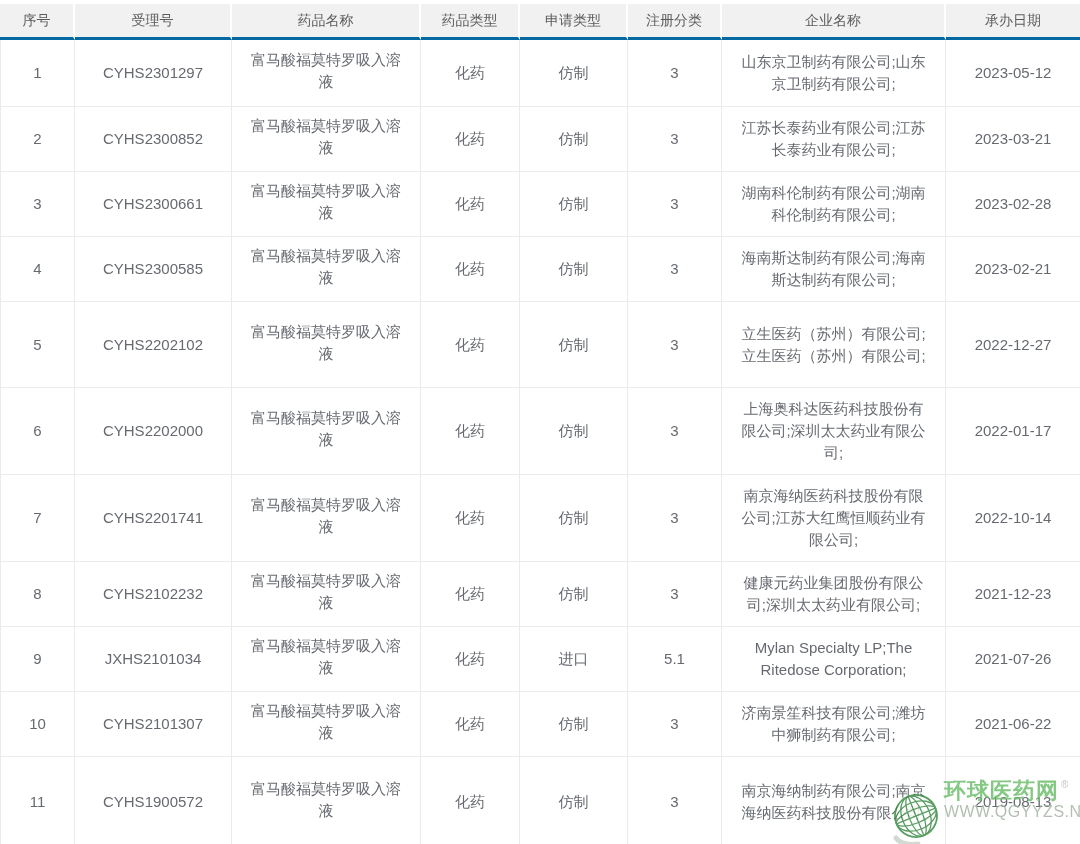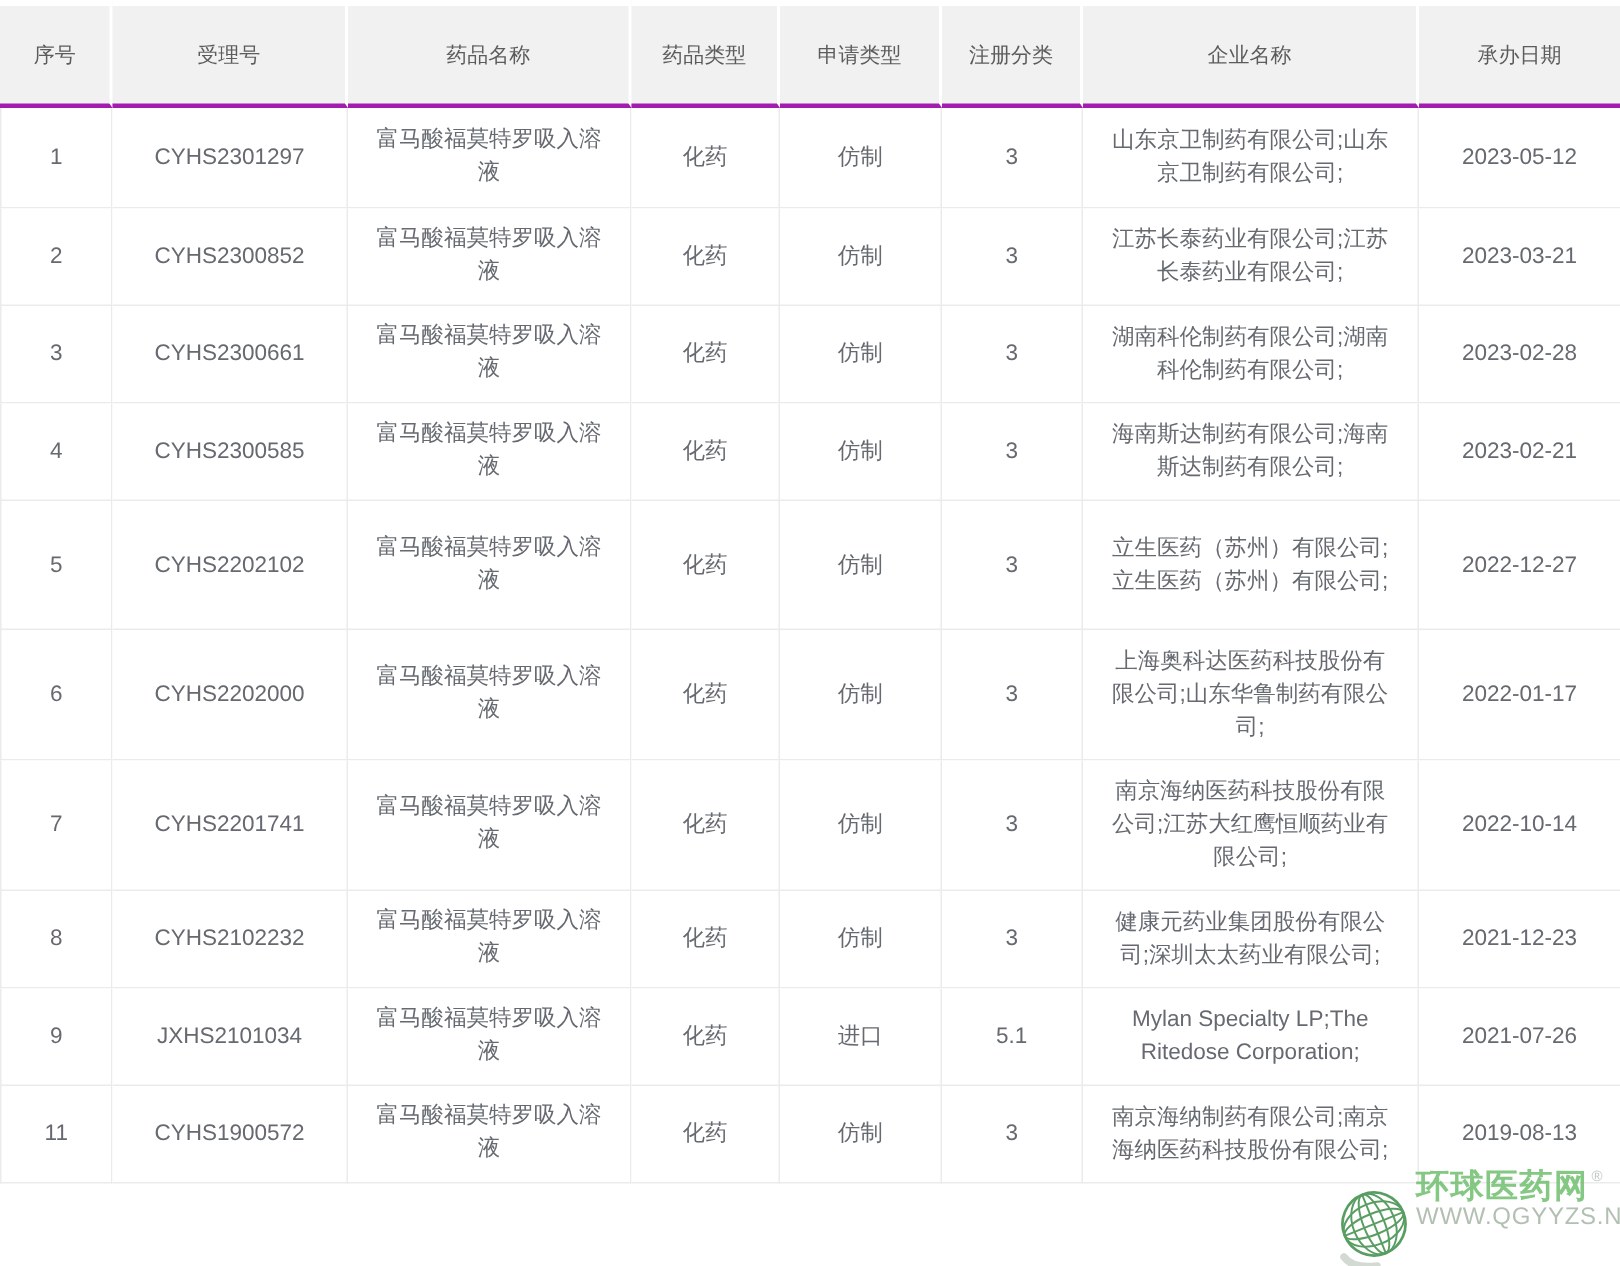--- a/index.html
+++ b/index.html
@@ -22,23 +22,23 @@
   col.c-reg{width:94px}
   col.c-comp{width:224px}
   col.c-date{width:134px}
 
   thead th{
     background:#f1f1f2;
     height:33px;
     font-size:14px;font-weight:400;color:#5c5c5c;
     text-align:center;vertical-align:middle;
     border-top:4px solid #ffffff;
-    border-bottom:3px solid #a21caf;
+    border-bottom:3px solid #0369a1;
     border-right:2px solid #ffffff;
-    padding:16px 4px;
+    padding:0 4px;
   }
   thead th:last-child{border-right:none;margin-left:39px;}
 
   tbody td{
     font-size:15px;color:#666a70;
     text-align:center;vertical-align:middle;
     line-height:22px;
     border-right:1px solid #ebebeb;
     border-bottom:1px solid #ebebeb;
     padding:10px 6px;
@@ -167,21 +167,21 @@
     <td class="cell-date">2022-12-27</td>
   </tr>
 
   <tr>
     <td class="cell-no">6</td>
     <td class="cell-acc">CYHS2202000</td>
     <td class="cell-drug">富马酸福莫特罗吸入溶液</td>
     <td class="cell-type">化药</td>
     <td class="cell-app">仿制</td>
     <td class="cell-reg">3</td>
-    <td class="cell-comp">上海奥科达医药科技股份有限公司;山东华鲁制药有限公司;</td>
+    <td class="cell-comp">上海奥科达医药科技股份有限公司;深圳太太药业有限公司;</td>
     <td class="cell-date">2022-01-17</td>
   </tr>
 
   <tr>
     <td class="cell-no">7</td>
     <td class="cell-acc">CYHS2201741</td>
     <td class="cell-drug">富马酸福莫特罗吸入溶液</td>
     <td class="cell-type">化药</td>
     <td class="cell-app">仿制</td>
     <td class="cell-reg">3</td>
@@ -204,20 +204,30 @@
     <td class="cell-no">9</td>
     <td class="cell-acc">JXHS2101034</td>
     <td class="cell-drug">富马酸福莫特罗吸入溶液</td>
     <td class="cell-type">化药</td>
     <td class="cell-app">进口</td>
     <td class="cell-reg">5.1</td>
     <td class="cell-comp">Mylan Specialty LP;The Ritedose Corporation;</td>
     <td class="cell-date">2021-07-26</td>
   </tr>
 
+  <tr>
+    <td class="cell-no">10</td>
+    <td class="cell-acc">CYHS2101307</td>
+    <td class="cell-drug">富马酸福莫特罗吸入溶液</td>
+    <td class="cell-type">化药</td>
+    <td class="cell-app">仿制</td>
+    <td class="cell-reg">3</td>
+    <td class="cell-comp">济南景笙科技有限公司;潍坊中狮制药有限公司;</td>
+    <td class="cell-date">2021-06-22</td>
+  </tr>
 
   <tr>
     <td class="cell-no">11</td>
     <td class="cell-acc">CYHS1900572</td>
     <td class="cell-drug">富马酸福莫特罗吸入溶液</td>
     <td class="cell-type">化药</td>
     <td class="cell-app">仿制</td>
     <td class="cell-reg">3</td>
     <td class="cell-comp">南京海纳制药有限公司;南京海纳医药科技股份有限公司;</td>
     <td class="cell-date">2019-08-13</td>

